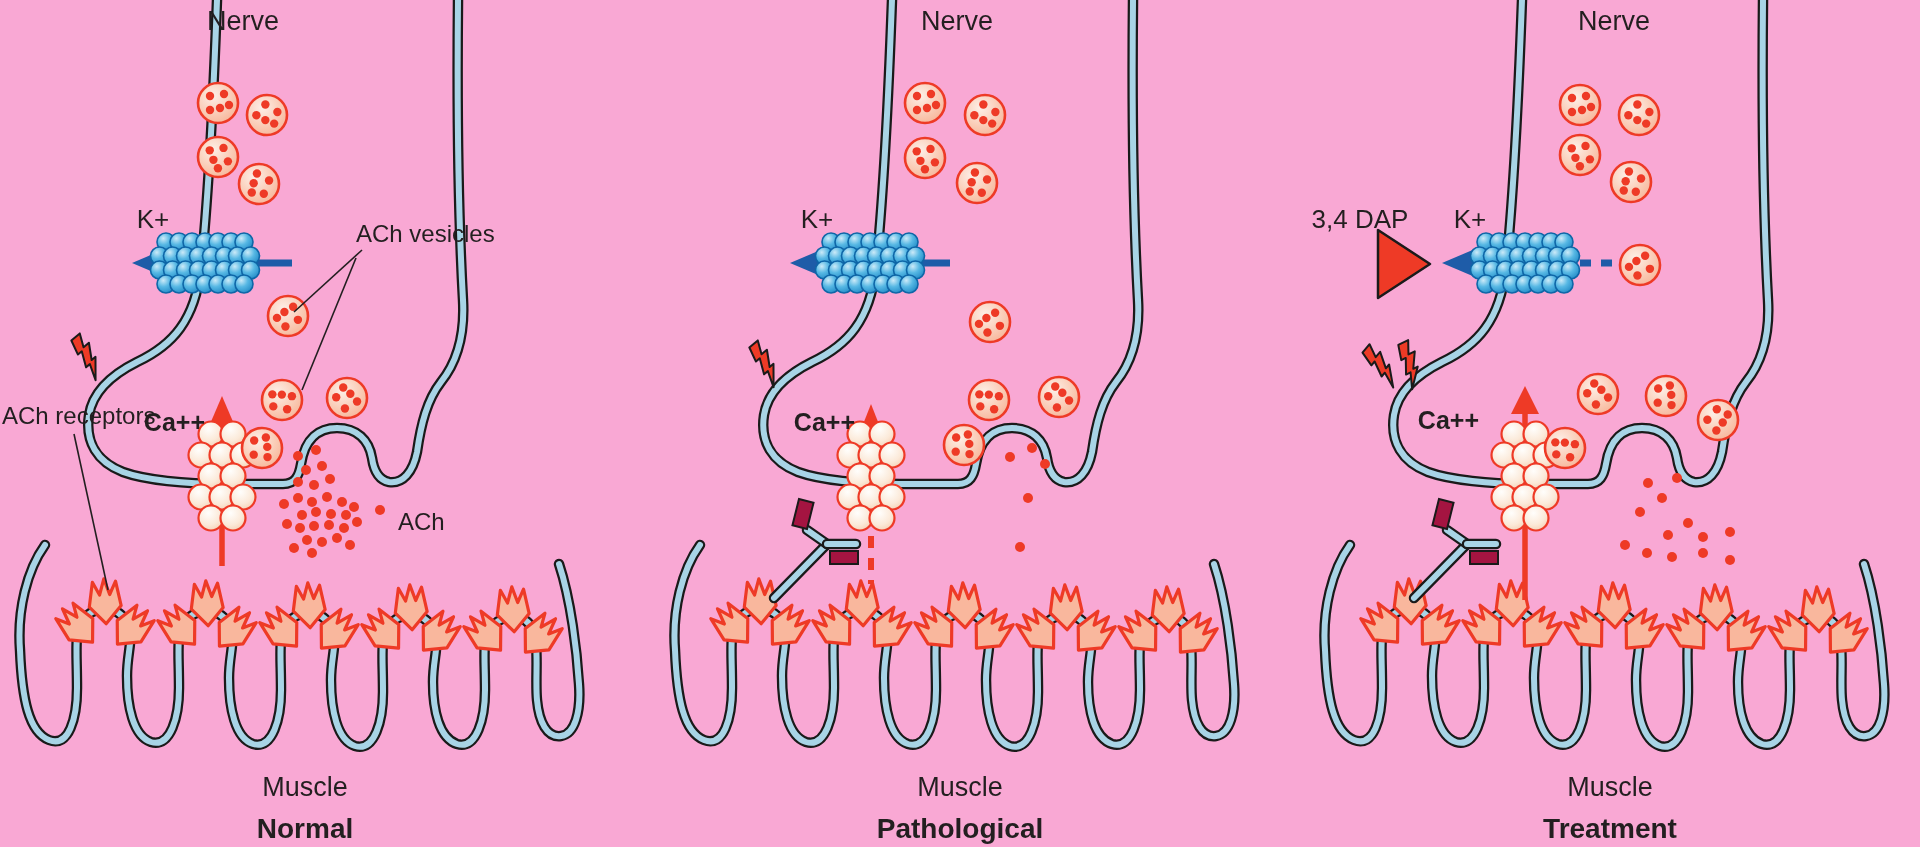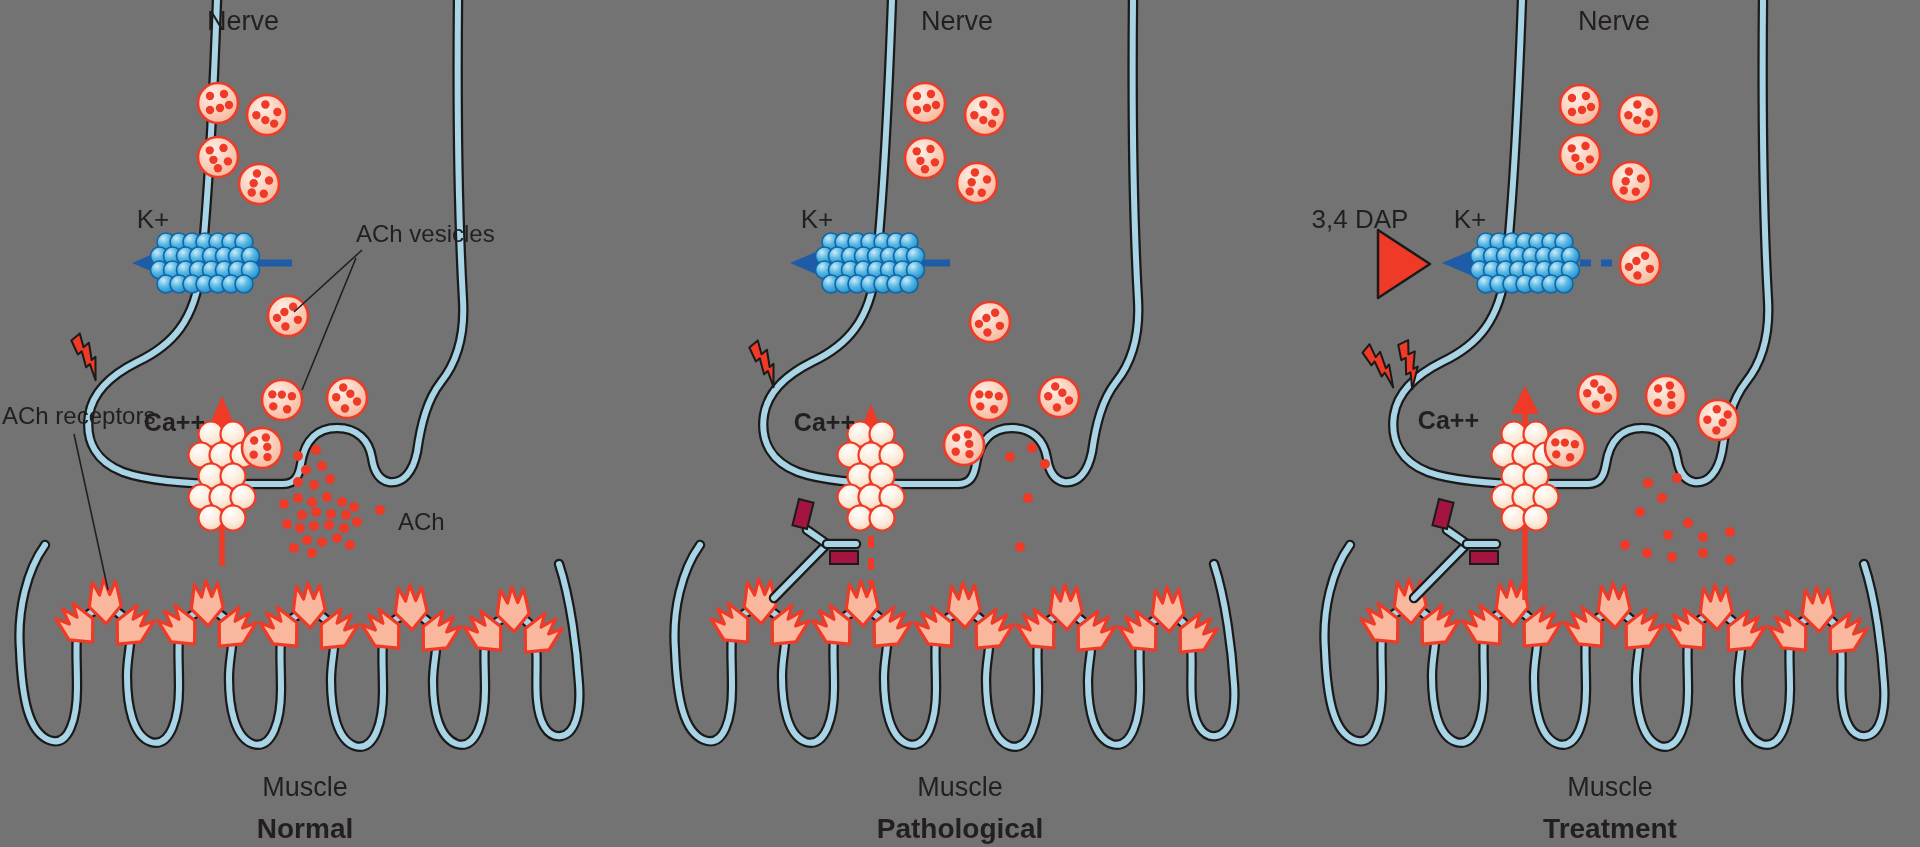--- a/index.html
+++ b/index.html
@@ -1,16 +1,16 @@
 <!DOCTYPE html>
 <html><head>
 <meta charset="utf-8">
 <style>
   html,body{margin:0;padding:0;background:#ffffff;}
-  #figure{position:relative;width:1920px;height:847px;background:#737373;overflow:hidden;
+  #figure{position:relative;width:1920px;height:847px;background:#f9a8d4;overflow:hidden;
           font-family:"Liberation Sans",sans-serif;}
   .panel{position:absolute;top:0;width:640px;height:847px;}
   #panel-0{left:0;} #panel-1{left:640px;} #panel-2{left:1280px;}
   .panel text{fill:#231F20;font-family:"Liberation Sans",sans-serif;}
   .t-big{font-size:27px;text-anchor:middle;}
   .t-k{font-size:26px;text-anchor:middle;}
   .t-ca{font-size:25px;text-anchor:end;font-weight:bold;}
   .t-sm{font-size:24px;text-anchor:start;}
   .t-dap{font-size:26px;text-anchor:middle;}
   .t-title{font-size:28px;text-anchor:middle;font-weight:bold;}

